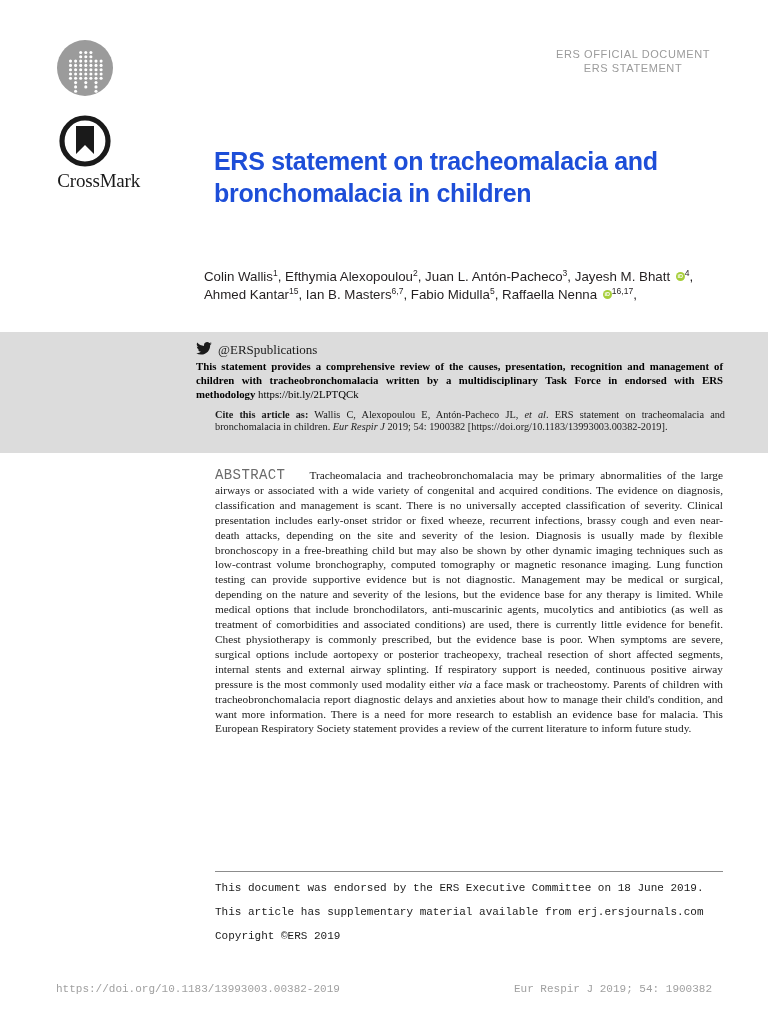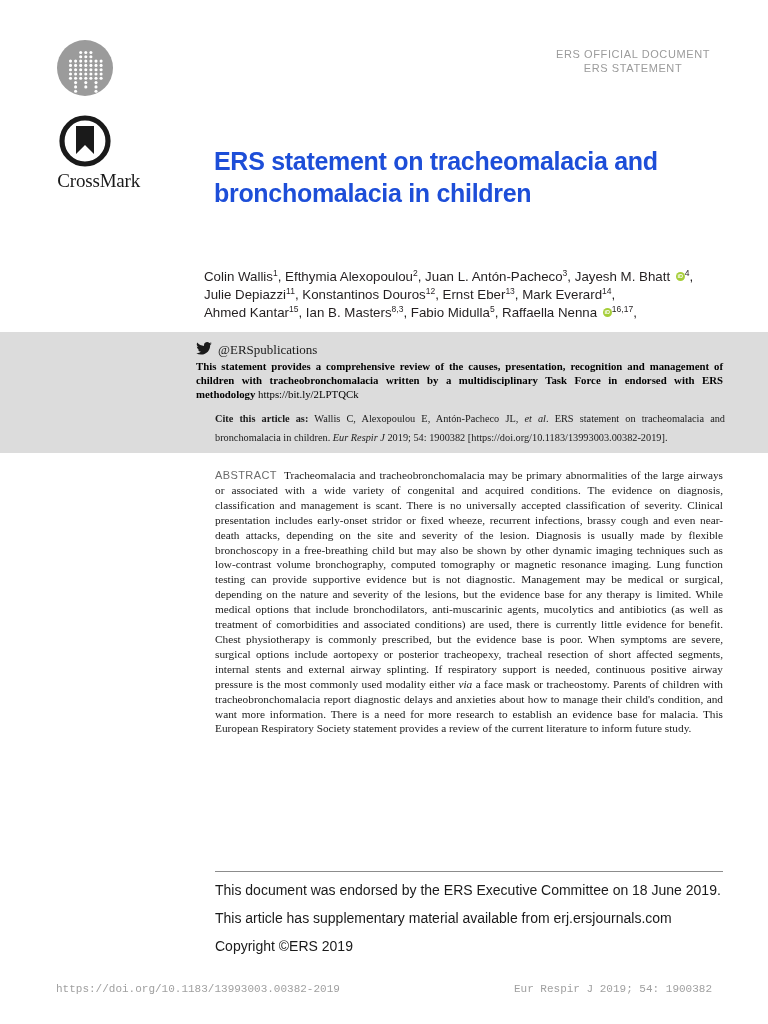--- a/index.html
+++ b/index.html
@@ -152,64 +152,64 @@
   .promo .link {
     font-weight: normal;
   }
   .cite {
     position: absolute;
     left: 215px;
     top: 409px;
     width: 510px;
     font-family: "Liberation Serif", serif;
     font-size: 10.3px;
-    line-height: 19px;
+    line-height: 12px;
     text-align: justify;
     color: #1a1a1a;
   }
   .cite b { font-weight: bold; }
   .cite i { font-style: italic; }
 
   
   .abstract {
     position: absolute;
     left: 215px;
     top: 468px;
     width: 508px;
     font-family: "Liberation Serif", serif;
     font-size: 11.3px;
     line-height: 14.9px;
     text-align: justify;
     color: #1a1a1a;
   }
   .abstract-label {
-    font-family: Liberation Sans, sans-serif;
-    font-size: 11px;
+    font-family: Liberation Mono, monospace;
+    font-size: 14px;
     letter-spacing: 0.4px;
     color: #6b6b6b;
-    margin-right: 7px;
+    margin-right: 24px;
   }
   .abstract i { font-style: italic; }
 
   
   .rule {
     position: absolute;
     left: 215px;
     top: 871px;
     width: 508px;
     height: 1px;
     background: #8c8c8c;
   }
   .notes {
     position: absolute;
     left: 215px;
     top: 882px;
     width: 520px;
-    font-family: Liberation Sans, sans-serif;
-    font-size: 14px;
+    font-family: Liberation Mono, monospace;
+    font-size: 11px;
     color: #1a1a1a;
   }
   .notes p { margin: 0 0 12px 0; }
   .notes p:last-child { margin-bottom: 0; }
 
   
   .pagefoot {
     position: absolute;
     left: 56px;
     right: 56px;
@@ -291,22 +291,21 @@
     <circle cx="27" cy="27" r="23" fill="none" stroke="#1a1a1a" stroke-width="5.2"></circle>
     <path d="M18 12 H36 V40 L27 31 L18 40 Z" fill="#1a1a1a"></path>
   </svg>
   <div class="crossmark-label">CrossMark</div>
 </div>
 
 <h1 class="title">ERS statement on tracheomalacia and bronchomalacia in children</h1>
 
 <div class="authors">
   <div>Colin Wallis<sup>1</sup>, Efthymia Alexopoulou<sup>2</sup>, Juan L. Antón-Pacheco<sup>3</sup>, Jayesh M. Bhatt <span class="orcid"></span><sup>4</sup>,</div>
-  <div>Julie Depiazzi<sup>11</sup>, Konstantinos Douros<sup>12</sup>, Ernst Eber<sup>13</sup>, Mark Everard<sup>14</sup>,</div>
-  <div>Ahmed Kantar<sup>15</sup>, Ian B. Masters<sup>8,3</sup>, Fabio Midulla<sup>5</sup>, Raffaella Nenna <span class="orcid"></span><sup>16,17</sup>,</div>
+  <div>Ahmed Kantar<sup>15</sup>, Ian B. Masters<sup>6,7</sup>, Fabio Midulla<sup>5</sup>, Raffaella Nenna <span class="orcid"></span><sup>16,17</sup>,</div>
 </div>
 
 <div class="grey-band"></div>
 
 <div class="band-inner">
   <div class="twitter-row">
     <svg class="twitter-icon" viewBox="0 0 24 20" aria-hidden="true">
       <path fill="#1a1a1a" d="M24 2.4c-.9.4-1.8.7-2.8.8 1-.6 1.8-1.6 2.2-2.7-1 .6-2 1-3.1 1.2A4.9 4.9 0 0 0 11.9 5c0 .4 0 .8.1 1.1A13.9 13.9 0 0 1 1.7.9a4.9 4.9 0 0 0 1.5 6.5c-.8 0-1.6-.2-2.2-.6v.1c0 2.3 1.7 4.3 3.9 4.7-.4.1-.9.2-1.3.2-.3 0-.6 0-.9-.1a4.9 4.9 0 0 0 4.6 3.4A9.9 9.9 0 0 1 0 17.2 14 14 0 0 0 7.5 19.4c9.1 0 14-7.5 14-14v-.6c1-.7 1.8-1.6 2.5-2.4z"></path>
     </svg>
     <span class="handle">@ERSpublications</span>

